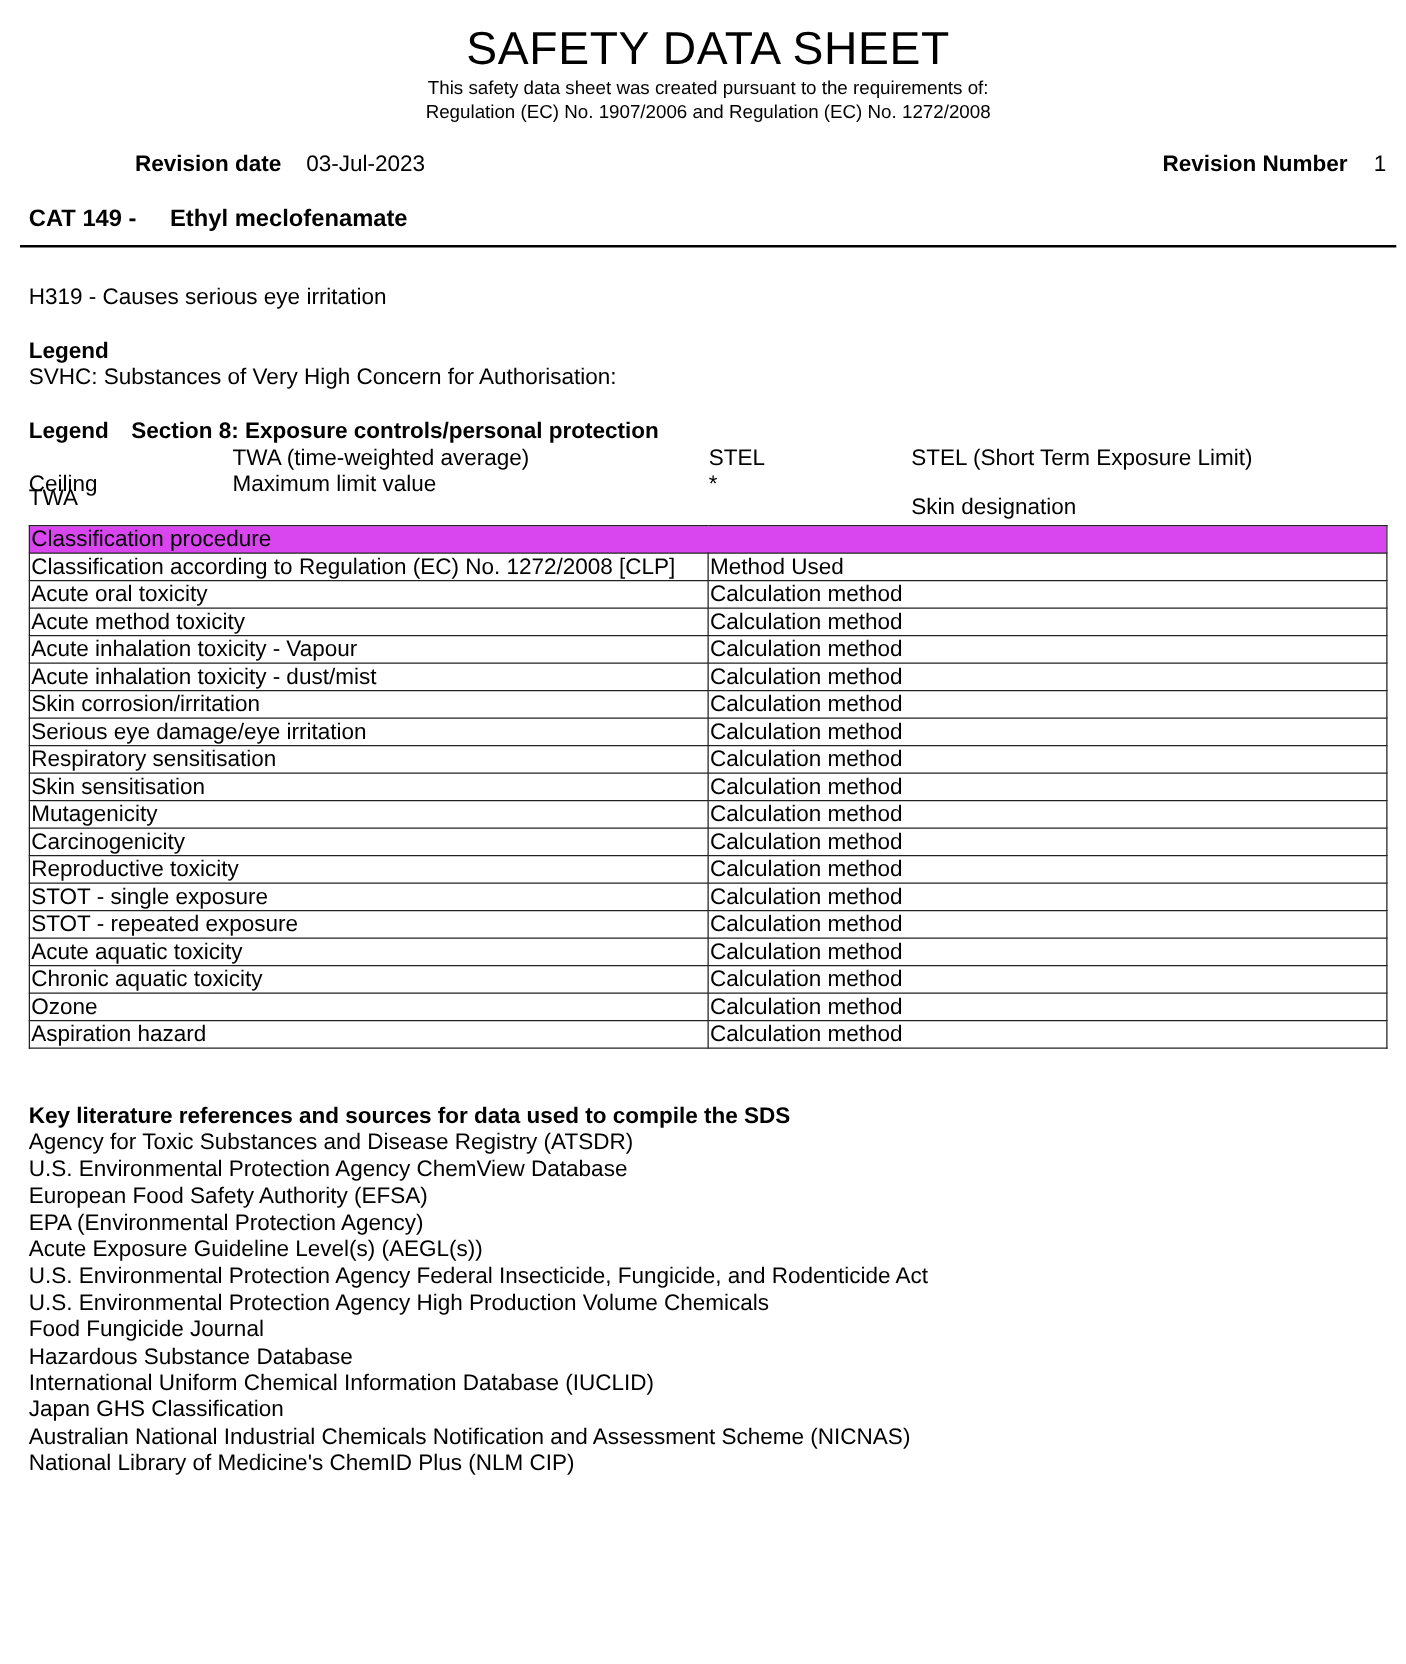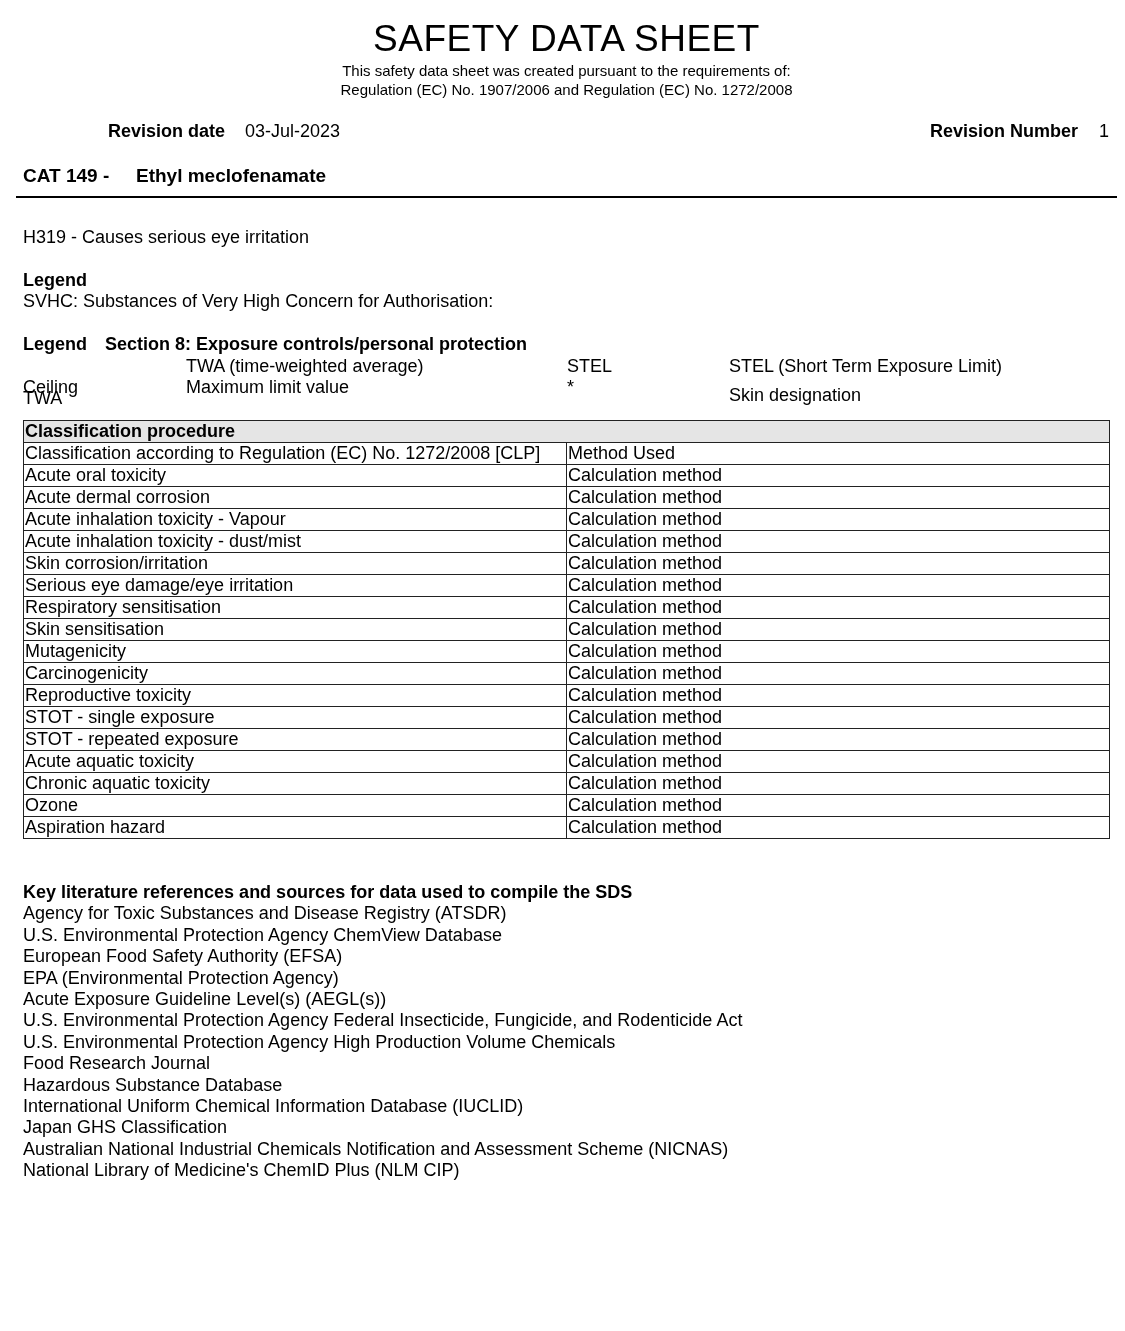--- a/index.html
+++ b/index.html
@@ -16,21 +16,21 @@
   .rule { position: absolute; left: 16px; width: 1101px; top: 196px; height: 2px; background: #000; }
   table.cls {
     position: absolute; left: 23px; top: 420px; width: 1087px;
     border-collapse: collapse; font-size: 18px; table-layout: fixed;
   }
   table.cls td {
     border: 1.5px solid #222; height: 21px; padding: 0 0 0 1px;
     line-height: 21px; white-space: nowrap; overflow: hidden; vertical-align: middle;
   }
   table.cls td.c1 { width: 595px; }
-  table.cls tr.head td { background: #e5e5e5; font-weight: bold; }
+  table.cls tr.head td { background: #d946ef; }
   .refs { position: absolute; left: 23px; top: 882px; font-size: 18px; }
   .refs div { line-height: 21.4px; white-space: nowrap; }
 </style>
 </head>
 <body>
 
 <div class="abs title">SAFETY DATA SHEET</div>
 <div class="abs sub" style="top:61px;">This safety data sheet was created pursuant to the requirements of:</div>
 <div class="abs sub" style="top:80px;">Regulation (EC) No. 1907/2006 and Regulation (EC) No. 1272/2008</div>
 
@@ -53,37 +53,37 @@
 <div class="abs f18 bold" style="left:105px; top:334px;">Section 8: Exposure controls/personal protection</div>
 
 <div class="abs f18" style="left:23px; top:356px;margin-top:32px;">TWA</div>
 <div class="abs f18" style="left:186px; top:356px;">TWA (time-weighted average)</div>
 <div class="abs f18" style="left:567px; top:356px;">STEL</div>
 <div class="abs f18" style="left:729px; top:356px;">STEL (Short Term Exposure Limit)</div>
 
 <div class="abs f18" style="left:23px; top:377px;">Ceiling</div>
 <div class="abs f18" style="left:186px; top:377px;">Maximum limit value</div>
 <div class="abs f18" style="left:567px; top:377px;">*</div>
-<div class="abs f18" style="left:729px; top:385px;">Skin designation</div>
+<div class="abs f18" style="left:729px; top:395px;">Skin designation</div>
 
 <table class="cls">
   <tbody>
       <tr class="head">
     <td colspan="2">Classification procedure</td>
   </tr>
   <tr>
     <td class="c1">Classification according to Regulation (EC) No. 1272/2008 [CLP]</td>
     <td>Method Used</td>
   </tr>
   <tr>
         <td class="c1">Acute oral toxicity</td>
         <td>Calculation method</td>
       </tr>
   <tr>
-        <td class="c1">Acute dermal corrosion</td>
+        <td class="c1">Acute method toxicity</td>
         <td>Calculation method</td>
       </tr>
   <tr>
         <td class="c1">Acute inhalation toxicity - Vapour</td>
         <td>Calculation method</td>
       </tr>
   <tr>
         <td class="c1">Acute inhalation toxicity - dust/mist</td>
         <td>Calculation method</td>
       </tr>
@@ -144,19 +144,19 @@
 
 <div class="refs">
   <div class="bold">Key literature references and sources for data used to compile the SDS</div>
   <div>Agency for Toxic Substances and Disease Registry (ATSDR)</div>
   <div>U.S. Environmental Protection Agency ChemView Database</div>
   <div>European Food Safety Authority (EFSA)</div>
   <div>EPA (Environmental Protection Agency)</div>
   <div>Acute Exposure Guideline Level(s) (AEGL(s))</div>
   <div>U.S. Environmental Protection Agency Federal Insecticide, Fungicide, and Rodenticide Act</div>
   <div>U.S. Environmental Protection Agency High Production Volume Chemicals</div>
-  <div>Food Research Journal</div>
+  <div>Food Fungicide Journal</div>
   <div>Hazardous Substance Database</div>
   <div>International Uniform Chemical Information Database (IUCLID)</div>
   <div>Japan GHS Classification</div>
   <div>Australian National Industrial Chemicals Notification and Assessment Scheme (NICNAS)</div>
   <div>National Library of Medicine's ChemID Plus (NLM CIP)</div>
 </div>
 
 </body></html>

